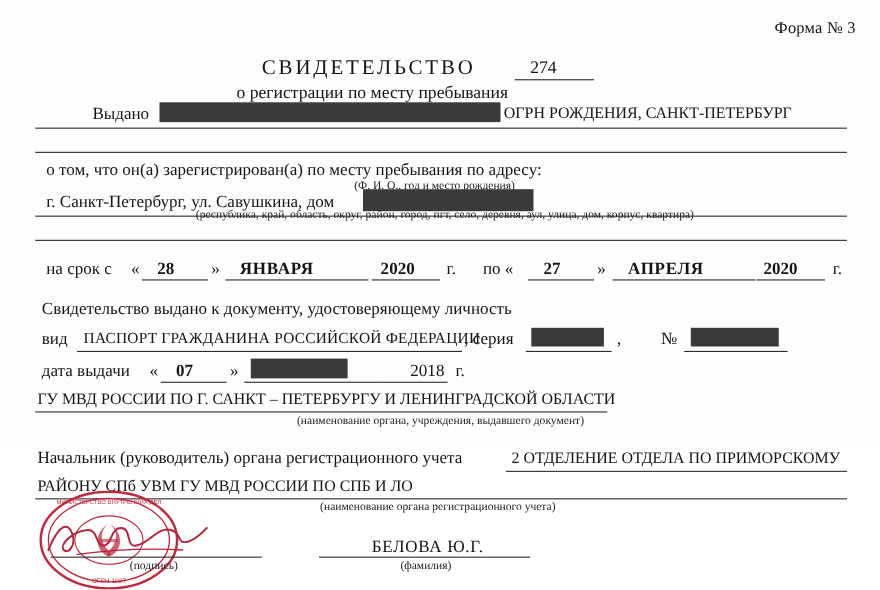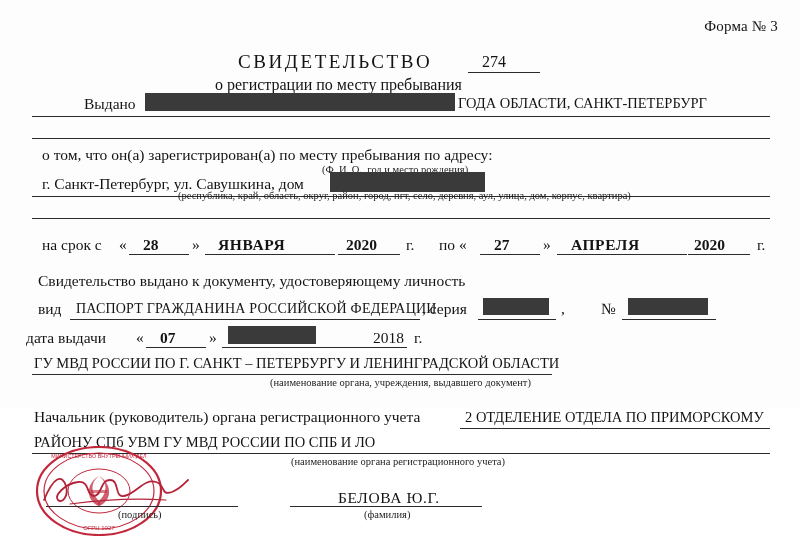--- a/index.html
+++ b/index.html
@@ -104,21 +104,21 @@
 
   <div class="form-no">Форма № 3</div>
 
   <div class="title">СВИДЕТЕЛЬСТВО</div>
   <div class="title-number">274</div>
   <div class="title-number-rule"></div>
   <div class="subtitle">о регистрации по месту пребывания</div>
 
   <div class="txt" style="left:84px; top:95px;">Выдано</div>
   <div class="redact" style="left:145px; top:93px; width:310px; height:18px;"></div>
-  <div class="txt" style="left:458px; top:95px; font-size:14.5px;">ГОДА ОБЛАСТИ, САНКТ-ПЕТЕРБУРГ</div>
+  <div class="txt" style="left:458px; top:95px; font-size:14.5px;">ОГРН РОЖДЕНИЯ, САНКТ-ПЕТЕРБУРГ</div>
   <div class="rule" style="left:32px; top:116px; width:738px;"></div>
 
   <div class="small" style="left:322px; top:122px;margin-top:42px;">(Ф. И. О., год и место рождения)</div>
   <div class="rule" style="left:32px; top:138px; width:738px;"></div>
 
   <div class="txt" style="left:42px; top:175px;">г. Санкт-Петербург, ул. Савушкина, дом</div>
 
   <div class="txt" style="left:42px; top:146px;">о том, что он(а) зарегистрирован(а) по месту пребывания по адресу:</div>
   <div class="redact" style="left:330px; top:172px; width:155px; height:20px;"></div>
   <div class="rule" style="left:32px; top:196px; width:738px;"></div>
@@ -152,21 +152,21 @@
   <div class="txt" style="left:76px; top:301px; font-size:14px; letter-spacing:0.2px;">ПАСПОРТ ГРАЖДАНИНА РОССИЙСКОЙ ФЕДЕРАЦИИ</div>
   <div class="rule" style="left:70px; top:319px; width:350px;"></div>
   <div class="txt" style="left:422px; top:300px;">, серия</div>
   <div class="redact" style="left:483px; top:298px; width:66px; height:17px;"></div>
   <div class="rule" style="left:478px; top:319px; width:78px;"></div>
   <div class="txt" style="left:561px; top:300px;">,</div>
   <div class="txt" style="left:601px; top:300px;">№</div>
   <div class="redact" style="left:628px; top:298px; width:80px; height:17px;"></div>
   <div class="rule" style="left:622px; top:319px; width:94px;"></div>
 
-  <div class="txt" style="left:26px; top:329px;text-align:right;">дата выдачи</div>
+  <div class="txt" style="left:38px; top:329px;text-align:right;">дата выдачи</div>
   <div class="txt" style="left:136px; top:329px;">«</div>
   <div class="txt" style="left:160px; top:329px; font-weight:bold;">07</div>
   <div class="rule" style="left:146px; top:347px; width:60px;"></div>
   <div class="txt" style="left:209px; top:329px;">»</div>
   <div class="redact" style="left:228px; top:326px; width:88px; height:18px;"></div>
   <div class="rule" style="left:222px; top:347px; width:125px;"></div>
   <div class="txt" style="left:353px; top:329px;margin-left:20px;">2018</div>
   <div class="rule" style="left:347px; top:347px; width:60px;"></div>
   <div class="txt" style="left:414px; top:329px;">г.</div>
 

